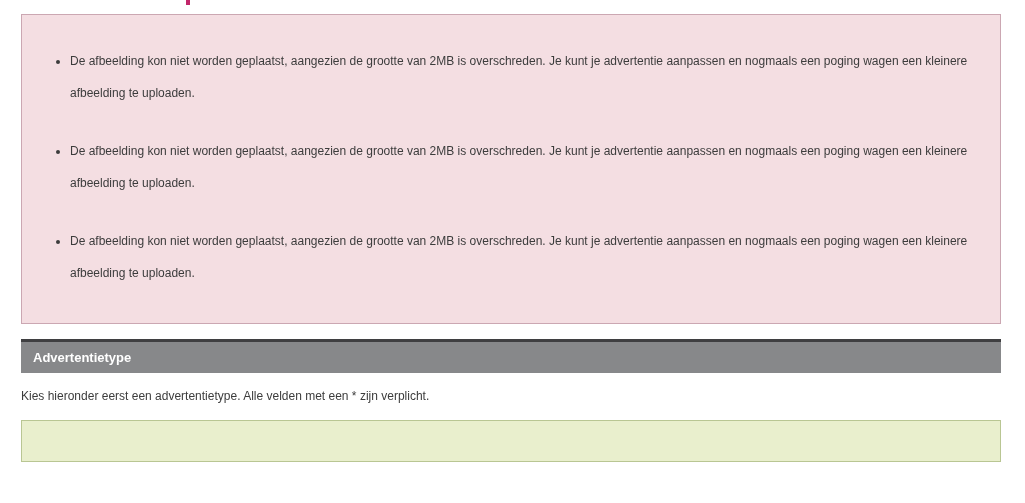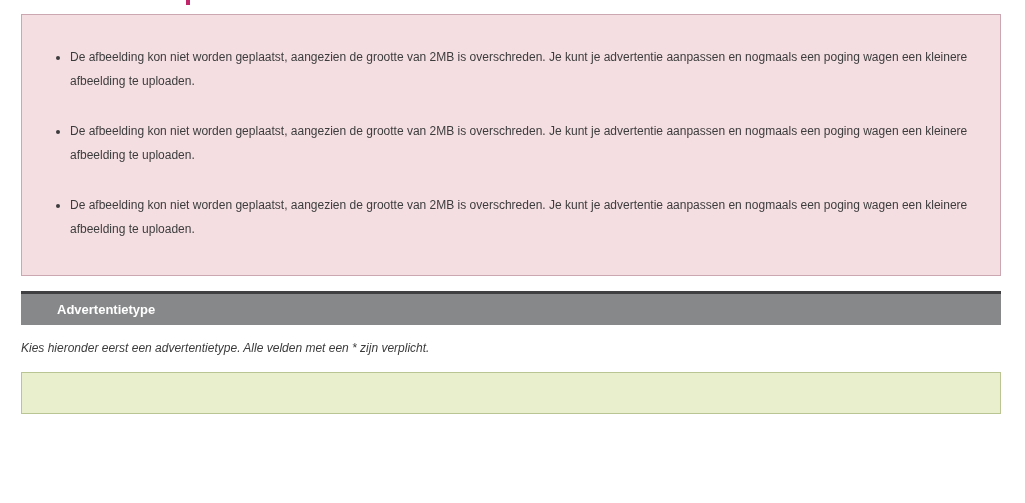--- a/index.html
+++ b/index.html
@@ -24,40 +24,40 @@
 
   
   .alert-error {
     background: var(--error-bg, #f4dee2);
     border: 1px solid var(--error-border, #cba7b2);
     padding: 30px 20px 8px 20px;
     margin-bottom: 15px;
   }
   .alert-error ul { margin: 0; padding-left: 28px; list-style: disc; }
   .alert-error li {
-    line-height: 24px;
+    line-height: 32px;
     margin-bottom: 26px;
     color: var(--text, #3c3c3c);
   }
 
   
   .section-header {
     background: var(--header-bg, #87888a);
     border-top: 3px solid var(--header-top, #3f3f41);
     height: 34px;
     padding: 0 12px;
     display: flex; align-items: center;
     margin-bottom: 14px;
   }
   .section-header h2 {
-    color: #ffffff; font-size: 13px; font-weight: bold; margin-left: 24px;
+    color: #ffffff; font-size: 13px; font-weight: bold;
   }
 
   
-  .intro { line-height: 18px; margin-bottom: 15px; font-style: italic; }
+  .intro { line-height: 18px; margin-bottom: 15px; }
 
   
   .alert-success {
     background: var(--success-bg, #e9efcd);
     border: 1px solid var(--success-border, #b9c693);
     padding: 24px 20px 16px 13px;
   }
   .alert-success .success-message { line-height: 18px; }
   .alert-success ul { margin: 28px 0 0 0; padding-left: 35px; list-style: disc; }
   .alert-success li { line-height: 22px; margin-bottom: 12px; color: #17365d; }

